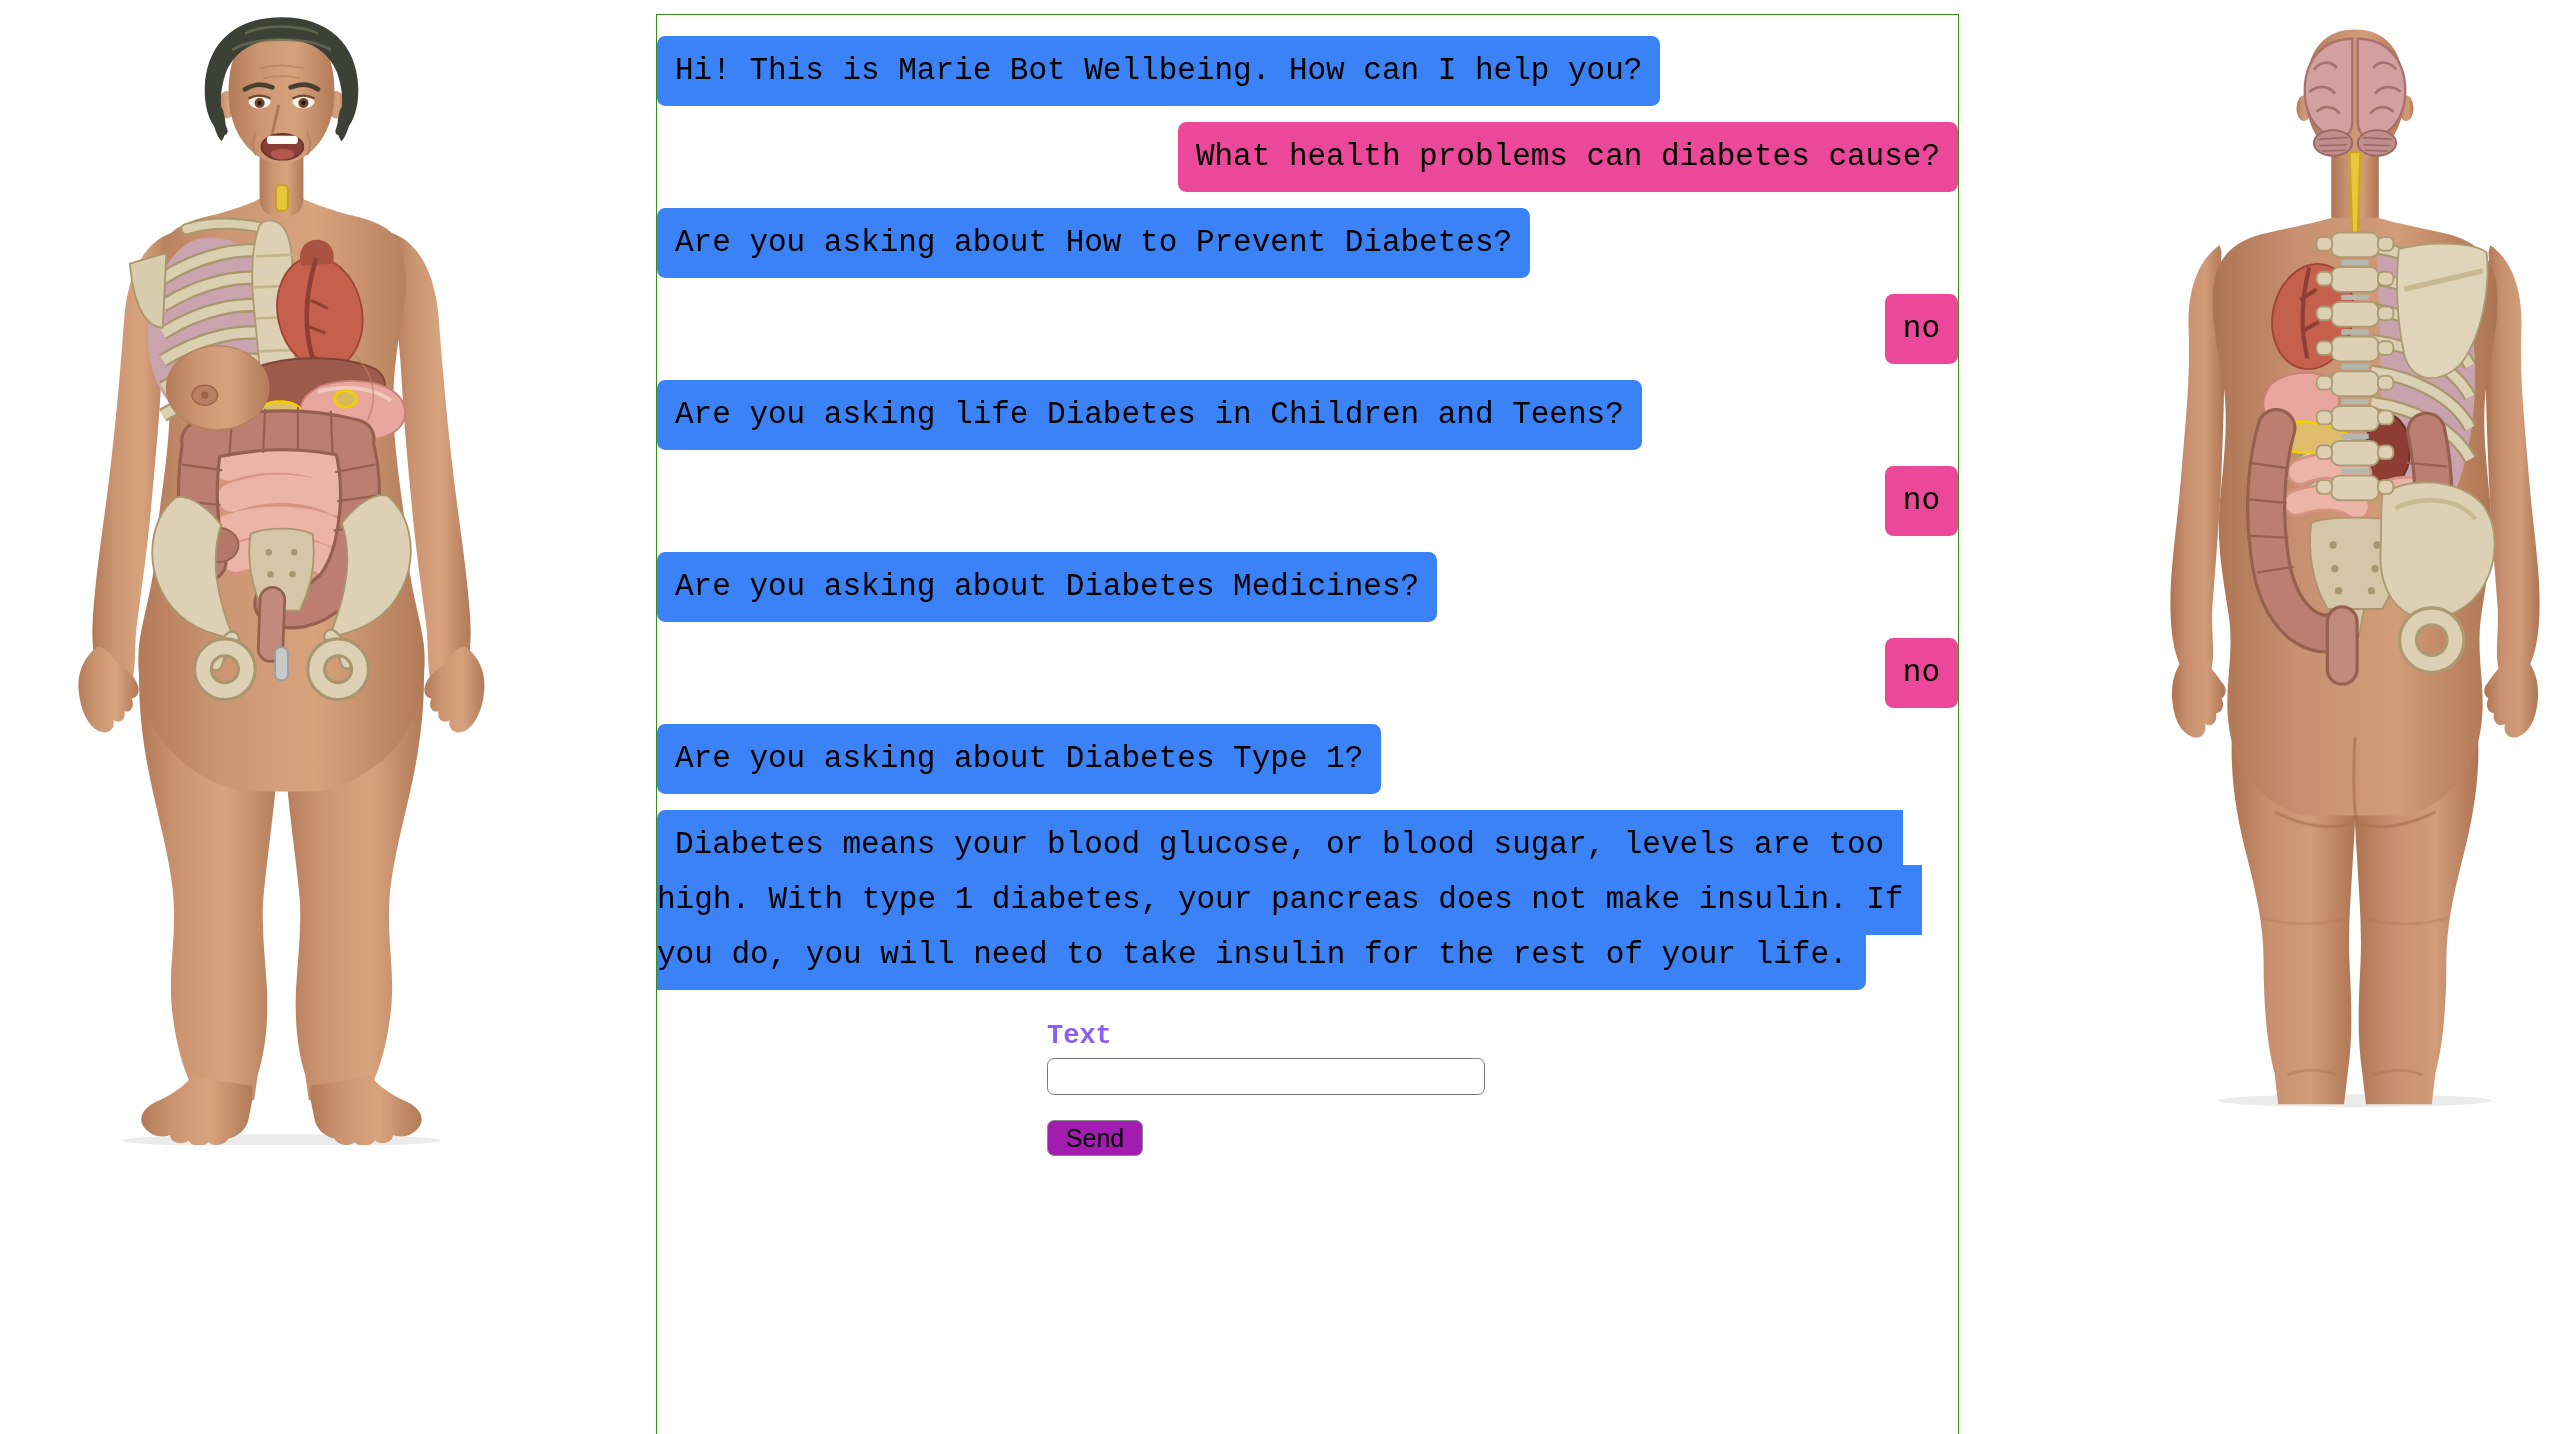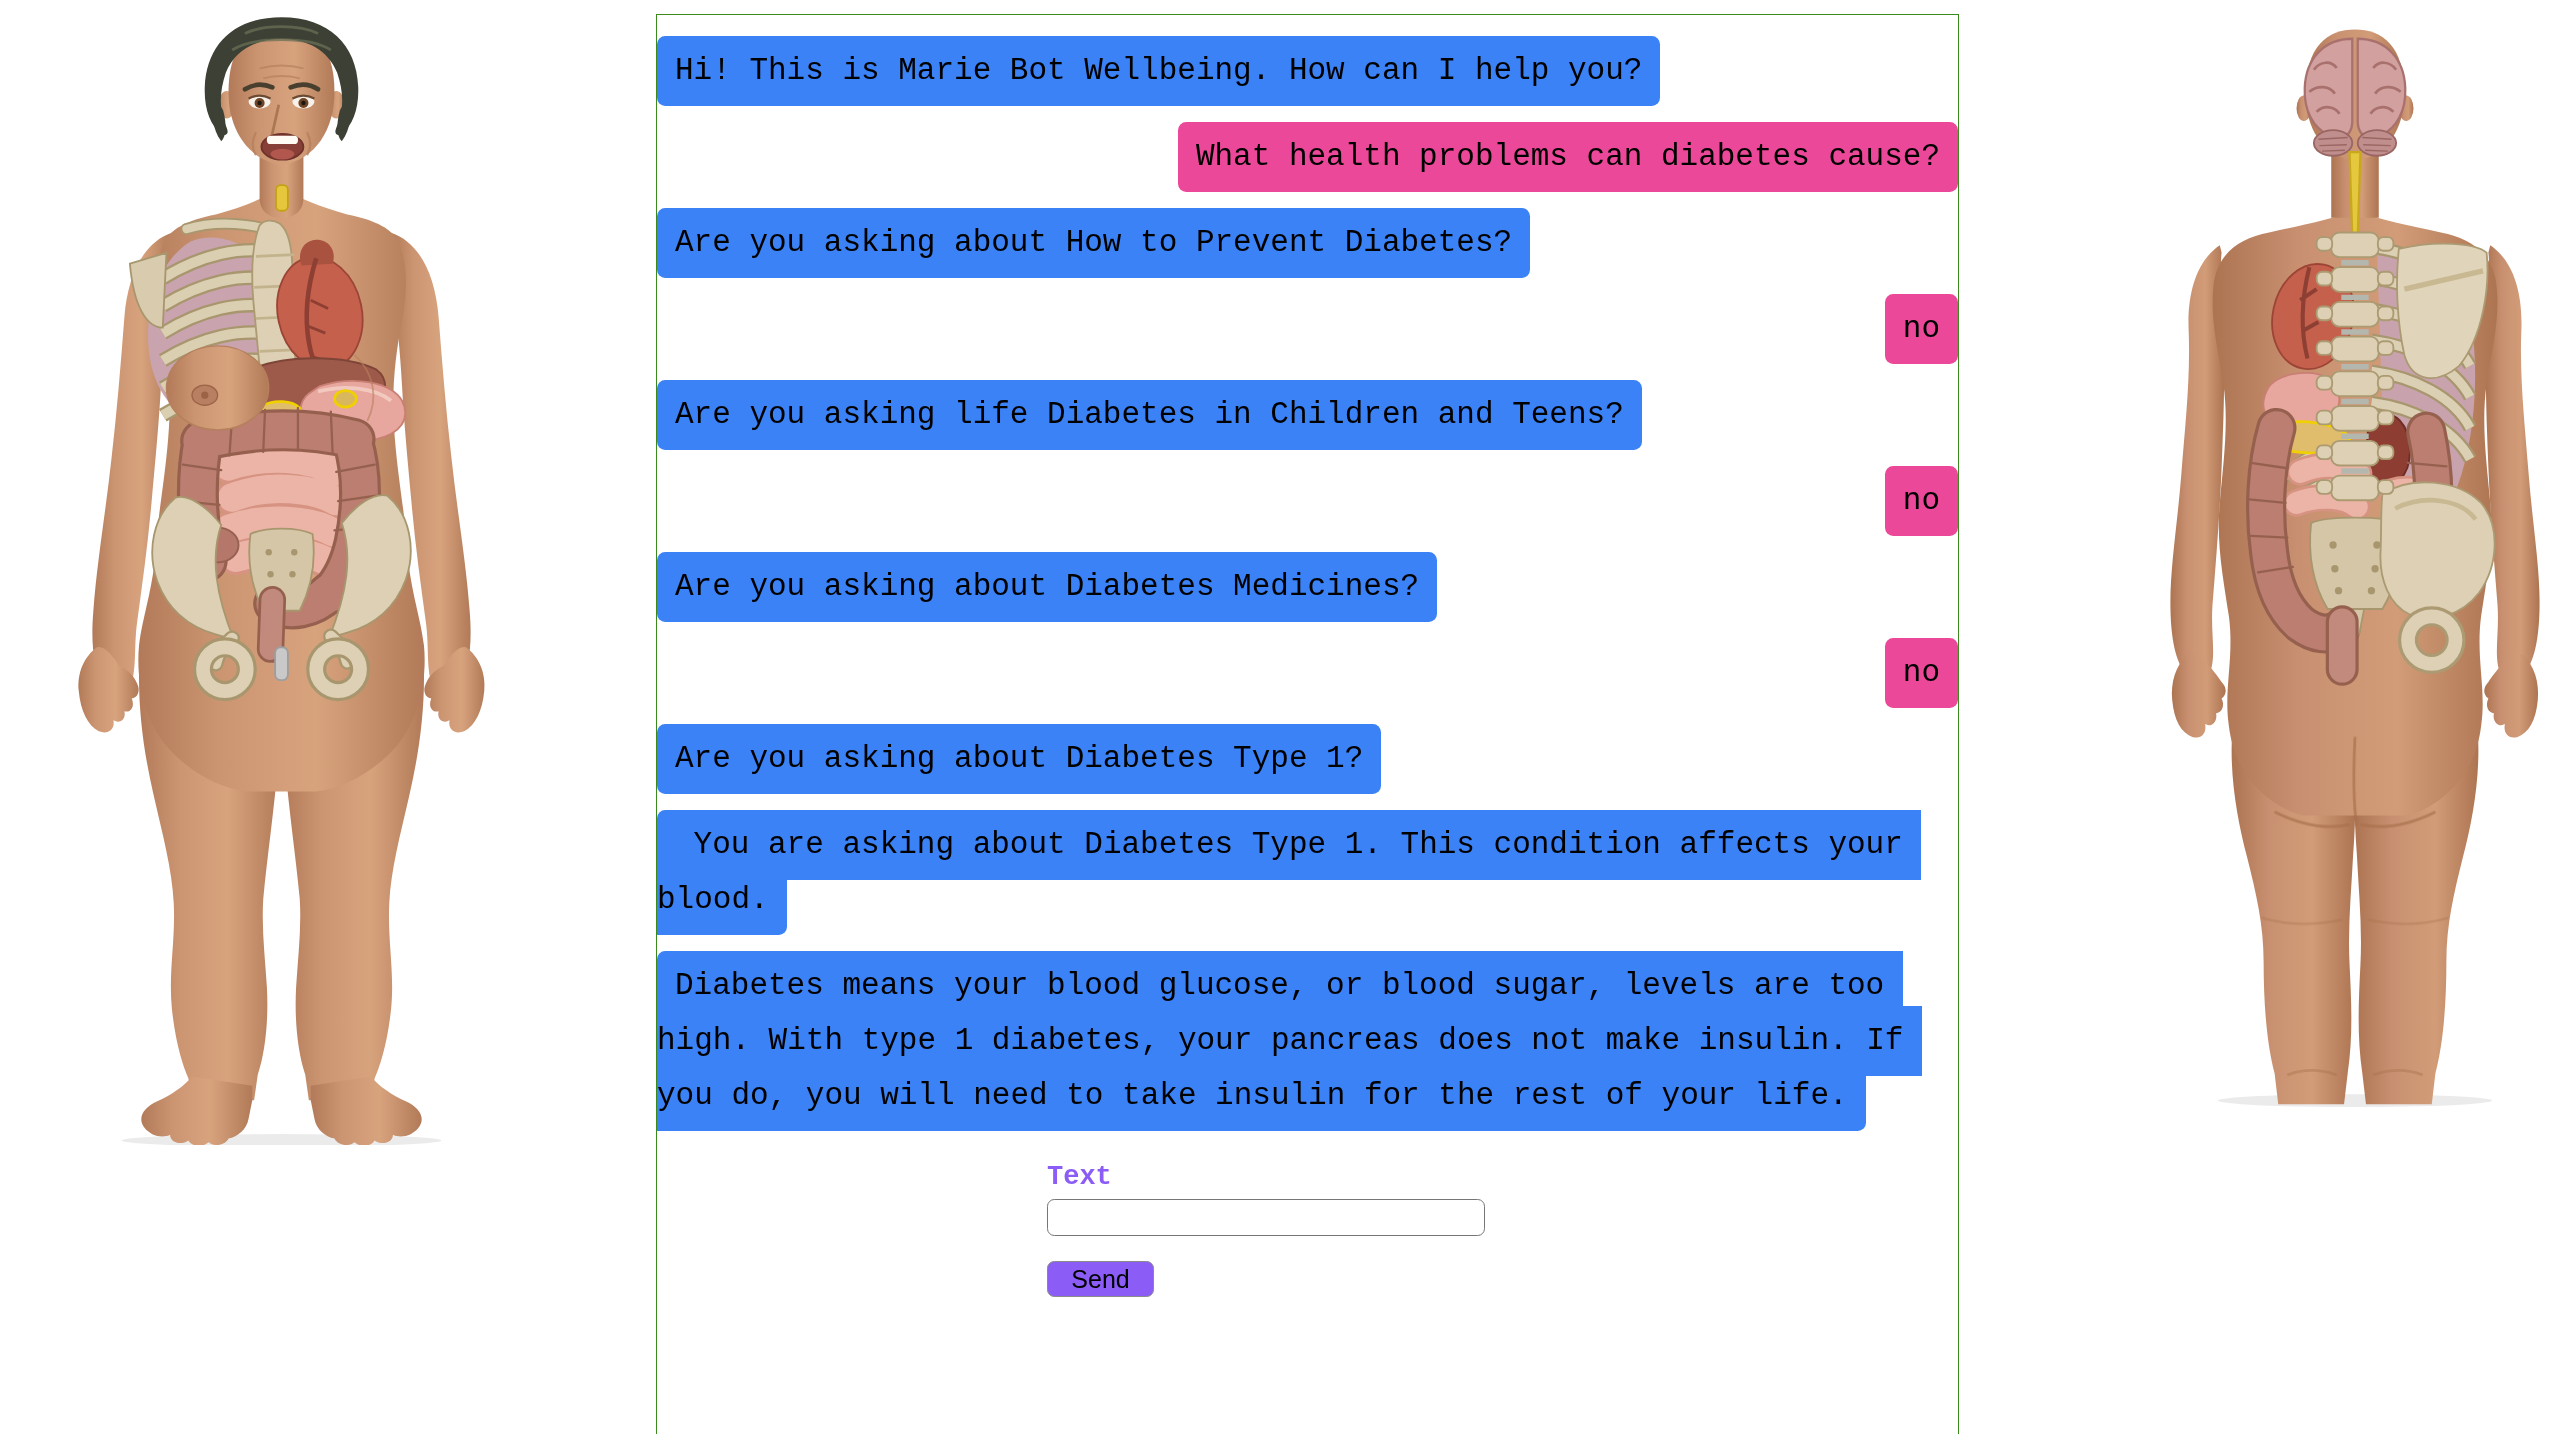--- a/index.html
+++ b/index.html
@@ -36,22 +36,22 @@
   #composer-label{
     display:block;font-family:"Liberation Mono",monospace;font-weight:bold;
     font-size:27px;line-height:33px;color:#8b5cf6;margin-bottom:5.5px;
   }
   #chat-input{
     display:block;width:438px;height:37px;box-sizing:border-box;
     border:1.8px solid #767676;border-radius:7.3px;background:#fff;
     font-family:"Liberation Mono",monospace;font-size:27px;padding:0 9px;outline:none;
   }
   #send-button{
-    display:block;margin-top:25px;width:107px;height:36px;box-sizing:border-box;
-    border:1.8px solid #8a8a8a;border-radius:7.3px;background:#8b5cf6;
+    display:block;margin-top:25px;width:96px;height:36px;box-sizing:border-box;
+    border:1.8px solid #8a8a8a;border-radius:7.3px;background:#a21caf;
     font-family:"Liberation Sans",sans-serif;font-size:25px;color:#000;
     text-align:center;line-height:30px;cursor:pointer;
   }
 </style>
 </head>
 <body>
 
 <div id="canvas">
 
   <div class="figure" id="figure-front">
@@ -190,21 +190,20 @@
     <div id="chat-log">
         <div class="msg-row bot"><span class="bubble">Hi! This is Marie Bot Wellbeing. How can I help you?</span></div>
         <div class="msg-row user"><span class="bubble">What health problems can diabetes cause?</span></div>
         <div class="msg-row bot"><span class="bubble">Are you asking about How to Prevent Diabetes?</span></div>
         <div class="msg-row user"><span class="bubble">no</span></div>
         <div class="msg-row bot"><span class="bubble">Are you asking life Diabetes in Children and Teens?</span></div>
         <div class="msg-row user"><span class="bubble">no</span></div>
         <div class="msg-row bot"><span class="bubble">Are you asking about Diabetes Medicines?</span></div>
         <div class="msg-row user"><span class="bubble">no</span></div>
         <div class="msg-row bot"><span class="bubble">Are you asking about Diabetes Type 1?</span></div>
-        <div class="msg-row bot"><span class="bubble"> You are asking about Diabetes Type 1. This condition affects your blood.</span></div>
         <div class="msg-row bot"><span class="bubble">Diabetes means your blood glucose, or blood sugar, levels are too high. With type 1 diabetes, your pancreas does not make insulin. If you do, you will need to take insulin for the rest of your life.</span></div>
       </div>
 
     <div id="composer">
       <label id="composer-label" for="chat-input">Text</label>
       <input id="chat-input" type="text" value="" style="">
       <button id="send-button">Send</button>
     </div>
   </div>
 

